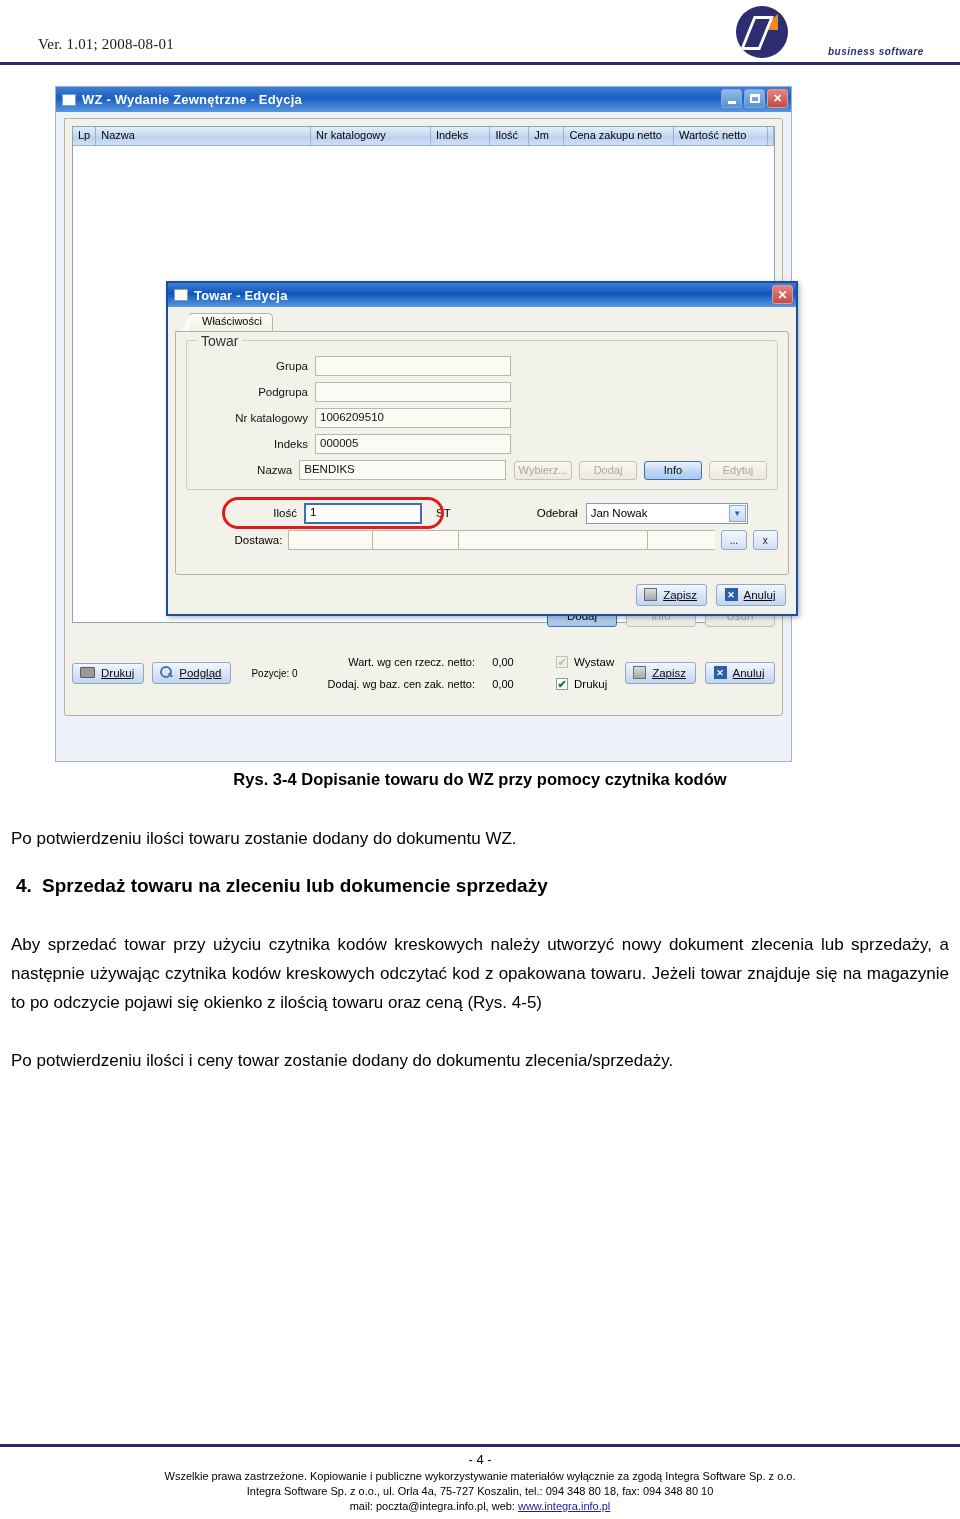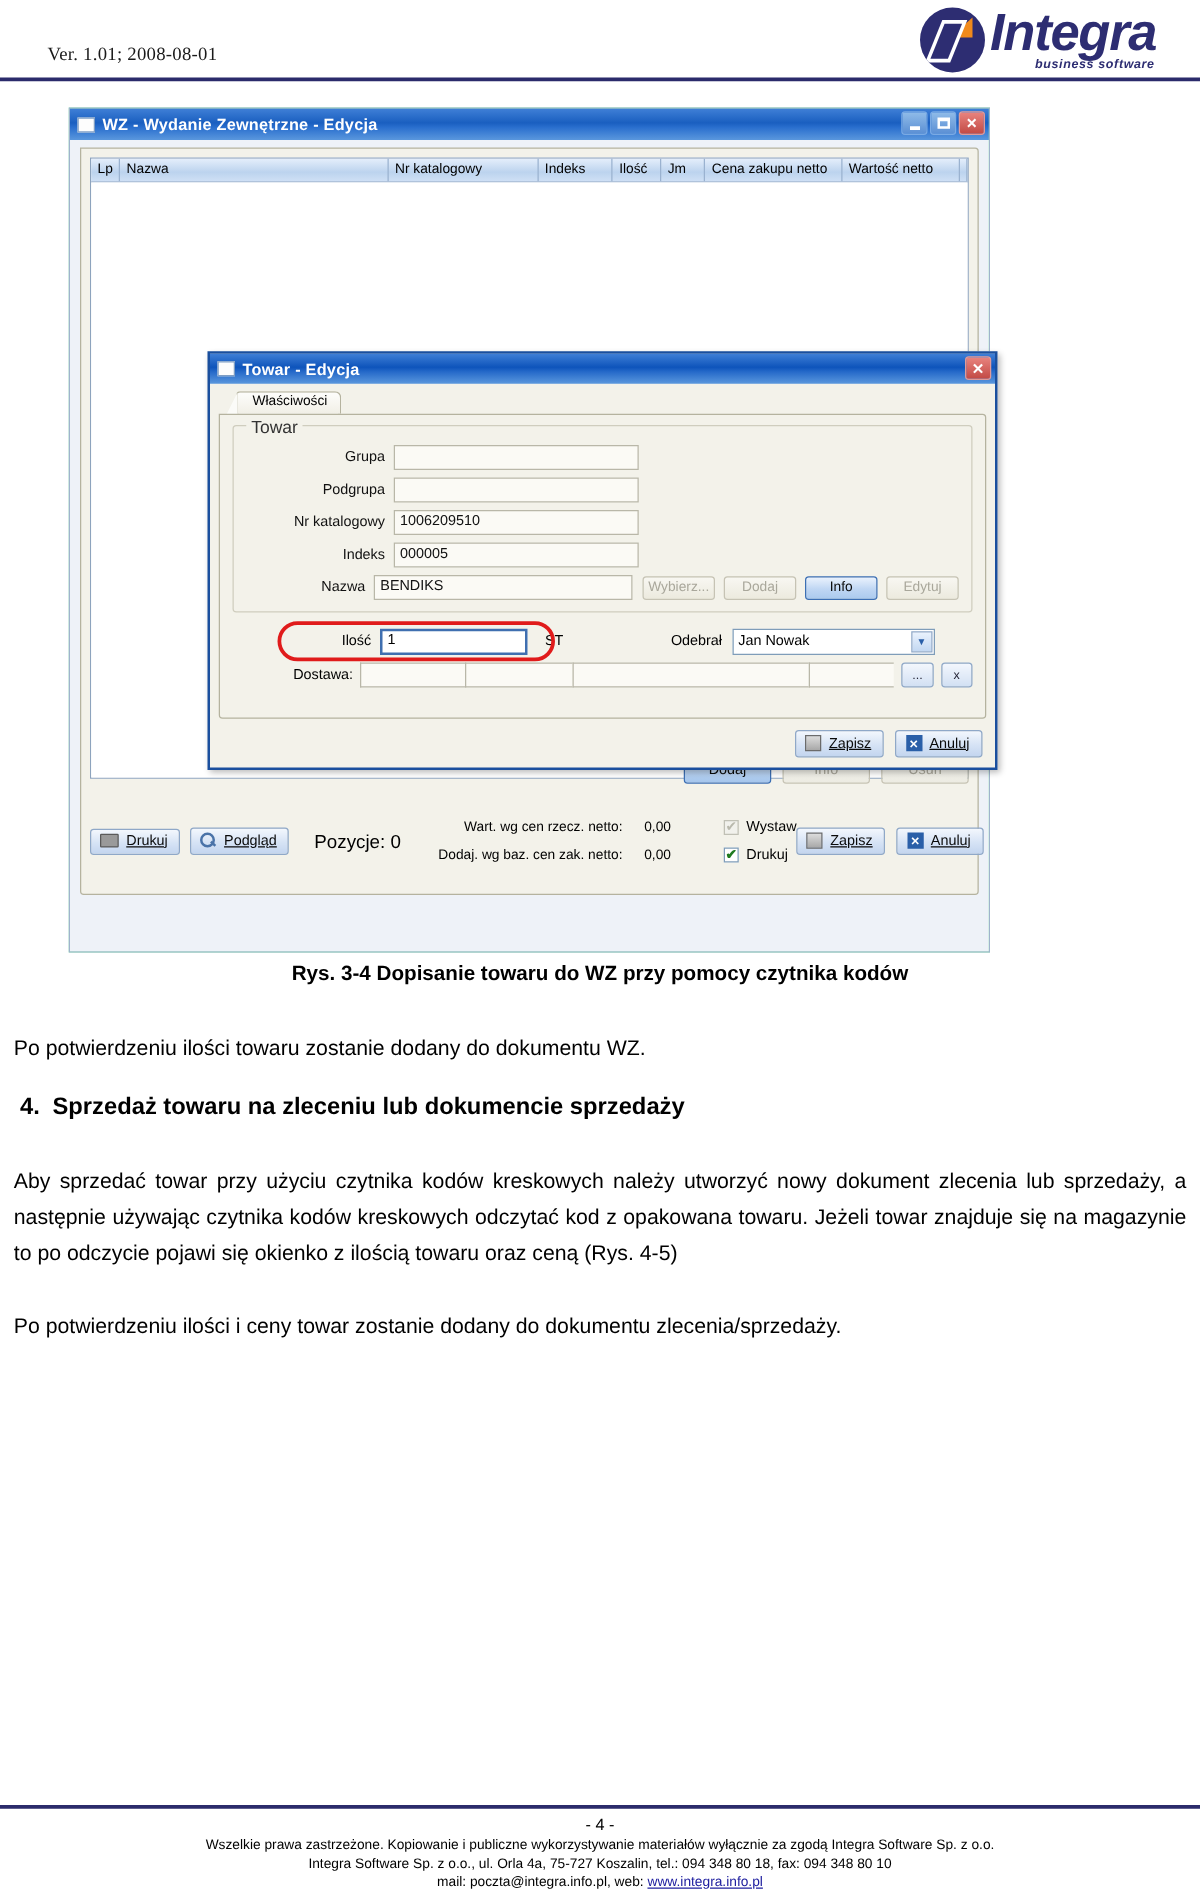--- a/index.html
+++ b/index.html
@@ -87,21 +87,21 @@
     color: #2d2d72;
     letter-spacing: 0.5px;
   }
 
   
   .screenshot {
     position: absolute;
     left: 55px; top: 86px;
     width: 737px; height: 676px;
     border: 1px solid #9fb3cc;
-    background: #86efac;
+    background: #a3a3a3;
   }
   .win-titlebar {
     position: relative;
     height: 25px;
     background: linear-gradient(to bottom, #3f7fd6 0%, #1a5fc0 45%, #2a6fce 60%, #5a97dd 100%);
     display: flex; align-items: center;
     padding-left: 6px;
   }
   .win-icon {
     width: 14px; height: 12px;
@@ -242,21 +242,21 @@
   }
 
   
   .bottombar {
     position: absolute;
     left: 7px; right: 7px; bottom: 6px;
     height: 72px;
     display: flex; align-items: center;
   }
   .bb-left { display: flex; align-items: center; gap: 8px; }
-  .pozycje { font-size: 15px; margin-left: 12px; white-space: nowrap; }
+  .pozycje { font-size: 10px; margin-left: 12px; white-space: nowrap; }
   .totals {
     margin-left: 30px;
     font-size: 11px;
     line-height: 22px;
     text-align: right;
     white-space: nowrap;
   }
   .totals .val { display: inline-block; min-width: 34px; text-align: center; margin-left: 8px; }
   .checks {
     margin-left: 36px;
@@ -490,21 +490,20 @@
 <body>
 
 <div class="page-header">
   <div class="ver-text">Ver. 1.01; 2008-08-01</div>
   <div class="logo-wrap">
     <div class="logo-mark">
       <span class="tri-orange"></span>
       <span class="slash"></span>
       <span class="slash-inner"></span>
     </div>
-    <div class="logo-text">Integra</div>
     <div class="logo-sub">business software</div>
   </div>
   <div class="header-rule"></div>
 </div>
 
 <div class="screenshot">
 
   <div class="win-titlebar">
     <span class="win-icon"></span>
     <span class="win-title">WZ - Wydanie Zewnętrzne - Edycja</span>

